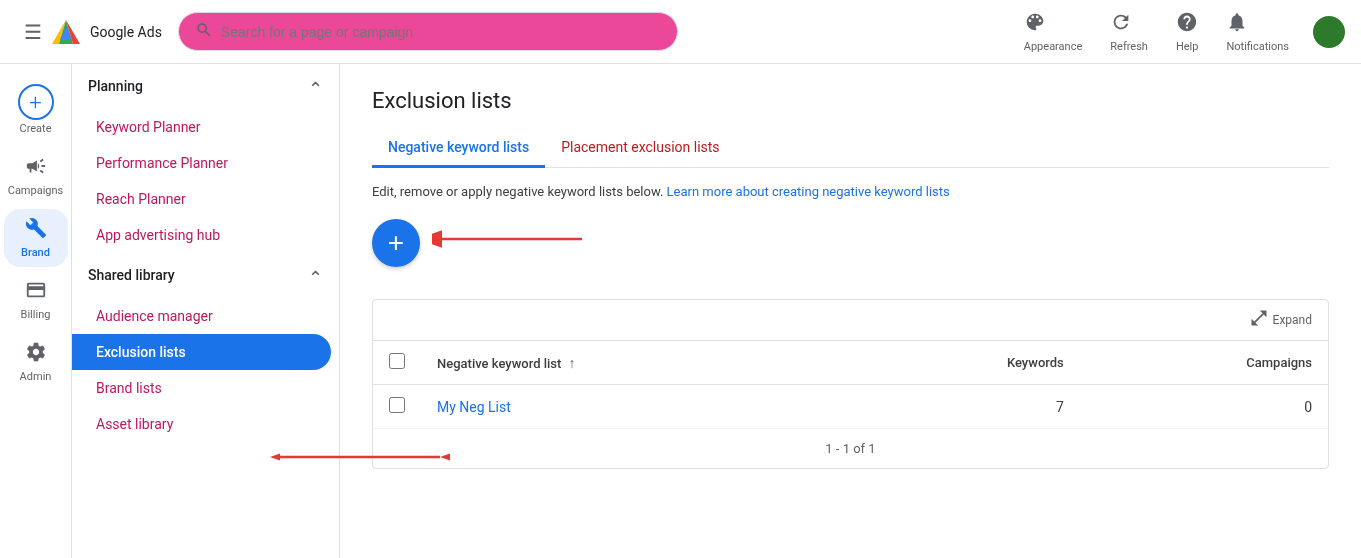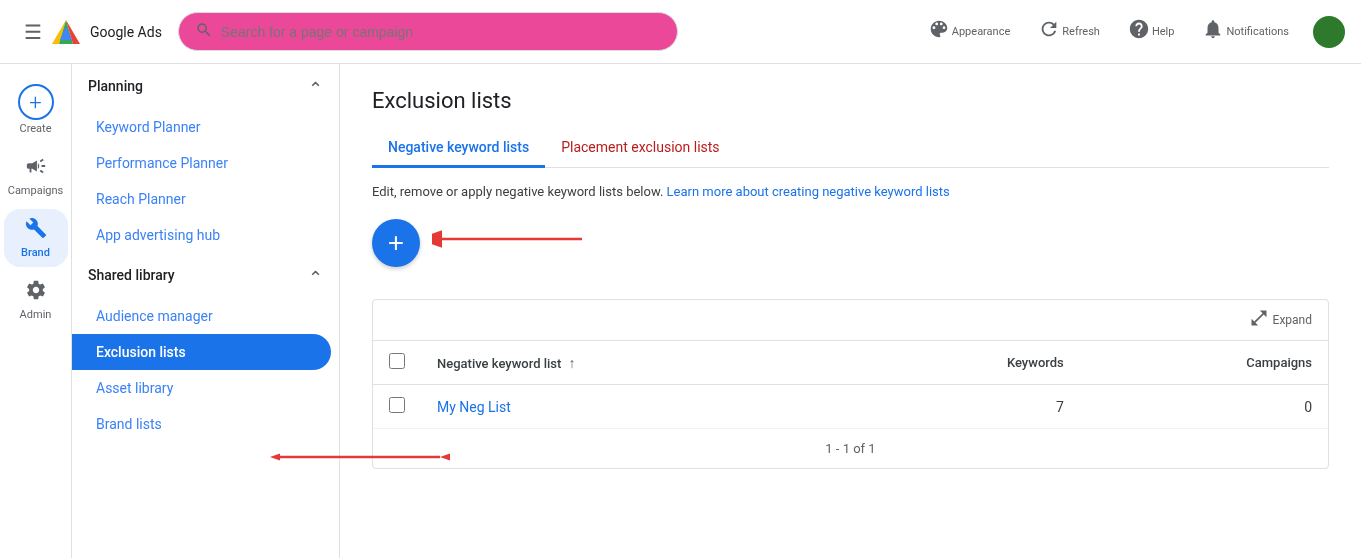--- a/index.html
+++ b/index.html
@@ -18,21 +18,21 @@
       flex: 0 0 500px; display: flex; align-items: center;
       border: 1px solid #dadce0; border-radius: 24px; padding: 8px 16px; background: #ec4899;
     }
     .search-bar input {
       border: none; background: transparent; outline: none; font-size: 14px; color: #202124; width: 100%;
     }
     .search-icon-svg { color: #5f6368; margin-right: 8px; }
     .nav-spacer { flex: 1; }
     .nav-actions { display: flex; align-items: center; gap: 4px; }
     .nav-action-btn {
-      display: flex; flex-direction: row; align-items: center; gap: 2px;
+      display: flex; flex-direction: column; gap: 2px;
       padding: 8px 12px; cursor: pointer; color: #5f6368; font-size: 11px; border-radius: 4px;
     }
     .nav-action-icon { font-size: 20px; }
     .avatar {
       width: 32px; height: 32px; border-radius: 50%; background: #2d7a2d;
       margin-left: 8px; cursor: pointer;
     }
 
     
     .layout { display: flex; margin-top: 64px; height: calc(100vh - 64px); }
@@ -53,21 +53,21 @@
     
     .nav-panel {
       width: 268px; border-right: 1px solid #e0e0e0; overflow-y: auto;
       background: #fff; flex-shrink: 0; padding-bottom: 24px;
     }
     .nav-section-header {
       display: flex; align-items: flex-start; justify-content: space-between;
       padding: 14px 16px 10px 16px; font-size: 14px; font-weight: 500; color: #202124; cursor: pointer;
     }
     .nav-item {
-      padding: 10px 16px 10px 24px; font-size: 14px; color: #3b82f6; cursor: pointer;
+      padding: 10px 16px 10px 24px; font-size: 14px; color: #be185d; cursor: pointer;
       border-radius: 0 24px 24px 0; margin-right: 8px;
     }
     .nav-item.active {
       background: #1a73e8; color: #fff; font-weight: 500;
       border-radius: 0 24px 24px 0;
     }
     .chevron { font-size: 18px; color: #5f6368; }
 
     
     .main-content { flex: 1; padding: 24px 32px; overflow-y: auto; background: #fff; position: relative; }
@@ -201,20 +201,28 @@
       <span class="icon">
         <svg width="22" height="22" viewBox="0 0 24 24" fill="#1a73e8">
           <path d="M22.7 19l-9.1-9.1c.9-2.3.4-5-1.5-6.9-2-2-5-2.4-7.4-1.3L9 6 6 9 1.6 4.7C.4 7.1.9 10.1 2.9 12.1c1.9 1.9 4.6 2.4 6.9 1.5l9.1 9.1c.4.4 1 .4 1.4 0l2.3-2.3c.5-.4.5-1.1.1-1.4z"></path>
         </svg>
       </span>
       <span style="color:#1a73e8;font-weight:500;">Brand</span>
     </div>
     <div class="icon-sidebar-item">
       <span class="icon">
         <svg width="22" height="22" viewBox="0 0 24 24" fill="#5f6368">
+          <path d="M20 4H4c-1.11 0-1.99.89-1.99 2L2 18c0 1.11.89 2 2 2h16c1.11 0 2-.89 2-2V6c0-1.11-.89-2-2-2zm0 14H4v-6h16v6zm0-10H4V6h16v2z"></path>
+        </svg>
+      </span>
+      <span>Billing</span>
+    </div>
+    <div class="icon-sidebar-item">
+      <span class="icon">
+        <svg width="22" height="22" viewBox="0 0 24 24" fill="#5f6368">
           <path d="M19.43 12.98c.04-.32.07-.64.07-.98s-.03-.66-.07-.98l2.11-1.65c.19-.15.24-.42.12-.64l-2-3.46c-.12-.22-.39-.3-.61-.22l-2.49 1c-.52-.4-1.08-.73-1.69-.98l-.38-2.65C14.46 2.18 14.25 2 14 2h-4c-.25 0-.46.18-.49.42l-.38 2.65c-.61.25-1.17.59-1.69.98l-2.49-1c-.23-.09-.49 0-.61.22l-2 3.46c-.13.22-.07.49.12.64l2.11 1.65c-.04.32-.07.65-.07.98s.03.66.07.98l-2.11 1.65c-.19.15-.24.42-.12.64l2 3.46c.12.22.39.3.61.22l2.49-1c.52.4 1.08.73 1.69.98l.38 2.65c.03.24.24.42.49.42h4c.25 0 .46-.18.49-.42l.38-2.65c.61-.25 1.17-.58 1.69-.98l2.49 1c.23.09.49 0 .61-.22l2-3.46c.12-.22.07-.49-.12-.64l-2.11-1.65zM12 15.5c-1.93 0-3.5-1.57-3.5-3.5s1.57-3.5 3.5-3.5 3.5 1.57 3.5 3.5-1.57 3.5-3.5 3.5z"></path>
         </svg>
       </span>
       <span>Admin</span>
     </div>
   </div>
 
   <div class="nav-panel">
 
     <div class="nav-section-header">
@@ -241,24 +249,24 @@
       <span class="chevron">⌃</span>
     </div>
     <div>
       <div class="nav-item">
         <span>Audience manager</span>
       </div>
       <div class="nav-item active">
         <span>Exclusion lists</span>
       </div>
       <div class="nav-item">
+        <span>Brand lists</span>
+      </div>
+      <div class="nav-item">
         <span>Asset library</span>
-      </div>
-      <div class="nav-item">
-        <span>Brand lists</span>
       </div>
     </div>
   </div>
 
   <div class="main-content">
     <h1 class="page-title">Exclusion lists</h1>
 
     
     <div class="tabs">
       <div class="tab active">

